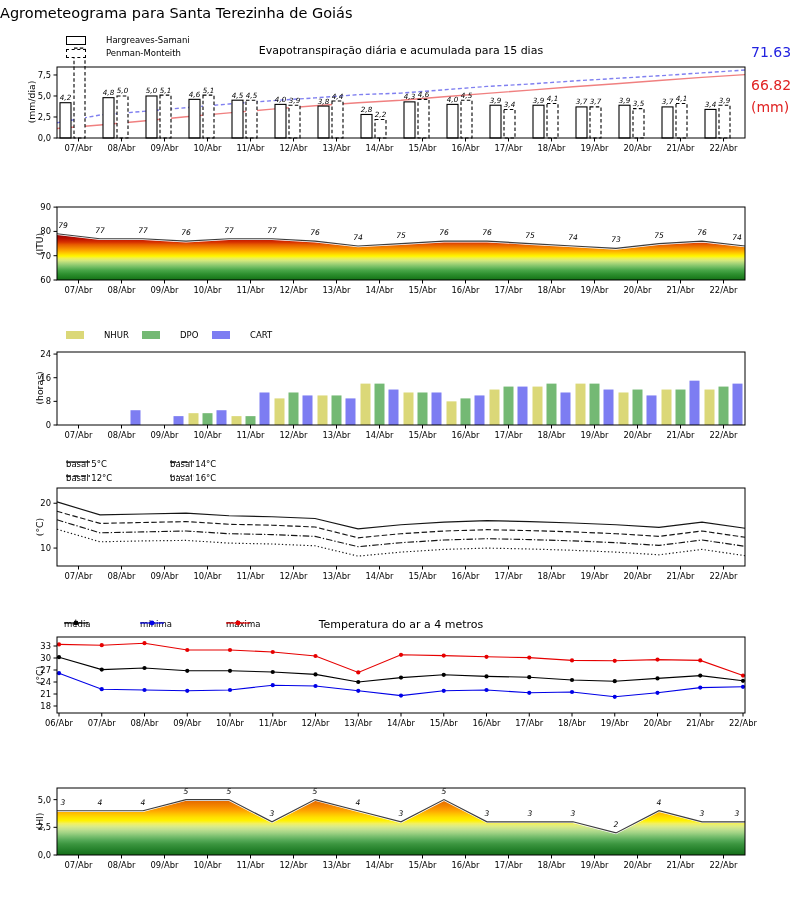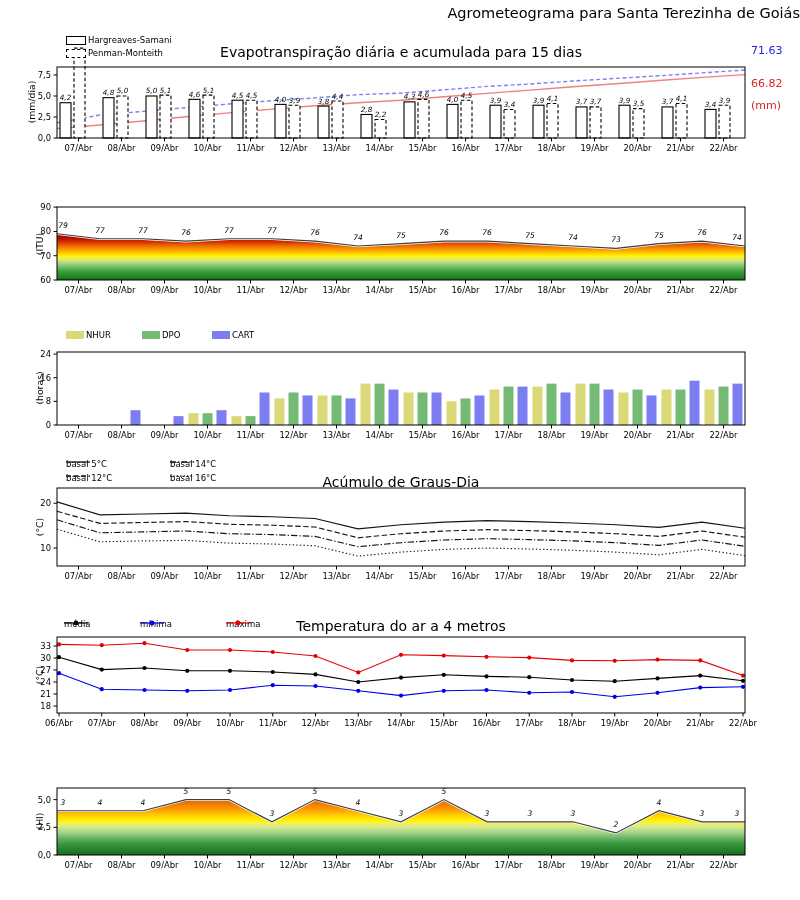--- a/index.html
+++ b/index.html
@@ -1,27 +1,27 @@
 <!DOCTYPE html>
 <html><head>
 <meta charset="utf-8">
 <style>
   html,body{margin:0;padding:0;background:#fff;}
   .page{position:relative;width:800px;height:900px;background:#fff;overflow:hidden;
         font-family:"DejaVu Sans",sans-serif;color:#000;}
   svg{position:absolute;left:0;top:0;}
-  .main-title{position:absolute;top:5px;left:0;width:800px;text-align:right;font-size:14.5px;}
-  .ctitle{position:absolute;left:57px;width:688px;text-align:center;font-size:14px;white-space:nowrap;}
+  .main-title{position:absolute;top:5px;left:0;width:800px;text-align:left;font-size:14.5px;}
+  .ctitle{position:absolute;left:57px;width:688px;text-align:center;font-size:11px;white-space:nowrap;}
   .t-et{top:44px;} .t-itu{top:186px;} .t-dpm{top:329px;} .t-gd{top:474px;} .t-temp{top:618px;} .t-hi{top:756px;}
-  .lgi{position:absolute;display:flex;align-items:center;gap:2px;font-size:8.5px;white-space:nowrap;}
+  .lgi{position:absolute;display:flex;align-items:center;gap:20px;font-size:8.5px;white-space:nowrap;}
   .swr{width:18px;height:7px;background:#fff;border:1.1px solid #000;display:inline-block;}
   .swr.dashed{border-style:dashed;}
   .swf{width:18px;height:8px;display:inline-block;}
   .ylab{position:absolute;font-size:9.3px;white-space:nowrap;transform:translate(-50%,-50%) rotate(-90deg);}
-  .rlab{position:absolute;left:751px;font-size:11px;white-space:nowrap;}
+  .rlab{position:absolute;left:751px;font-size:14px;white-space:nowrap;}
 </style>
 </head>
 <body>
 
 <div class="page">
 
   <svg id="plot" width="800" height="900" viewBox="0 0 800 900">
       <g>
         <path d="M57.0,128.5 L100.0,125.0 L143.0,121.0 L186.0,116.8 L229.0,112.9 L272.0,109.1 L315.0,105.8 L358.0,102.7 L401.0,100.3 L444.0,96.7 L487.0,93.4 L530.0,90.1 L573.0,86.8 L616.0,83.8 L659.0,80.5 L702.0,77.4 L745.0,74.6" fill="none" stroke="#f08080" stroke-width="1.4"></path>
         <path d="M57.0,122.8 L100.0,115.0 L143.0,111.4 L186.0,107.7 L229.0,104.0 L272.0,100.7 L315.0,97.9 L358.0,94.7 L401.0,93.1 L444.0,89.8 L487.0,86.4 L530.0,84.0 L573.0,81.0 L616.0,78.4 L659.0,75.8 L702.0,72.9 L745.0,70.0" fill="none" stroke="#8080f0" stroke-width="1.4" stroke-dasharray="4,2.6"></path>
@@ -567,21 +567,20 @@
   <div class="lgi" style="left:142px;top:330px">
     <span class="swf" id="sw-dpo" style="background: rgb(116, 185, 116);"></span>
     <span>DPO</span>
   </div>
   <div class="lgi" style="left:212px;top:330px">
     <span class="swf" id="sw-cart" style="background: rgb(125, 125, 242);"></span>
     <span>CART</span>
   </div>
   <div class="ylab" style="left:39px;top:388px">(horas)</div>
 
-  <div class="ctitle t-gd">Acúmulo de Graus-Dia</div>
   <div class="lgi" style="left:66px;top:459px">
     <svg width="24" height="6">
         <line x1="0" y1="3" x2="24" y2="3" stroke="#111" stroke-width="1.3"></line>
       </svg>
     <span>basal 5°C</span>
   </div>
   <div class="lgi" style="left:66px;top:473px">
     <svg width="24" height="6">
         <line x1="0" y1="3" x2="24" y2="3" stroke="#111" stroke-width="1.3" stroke-dasharray="5,2.5"></line>
       </svg>

